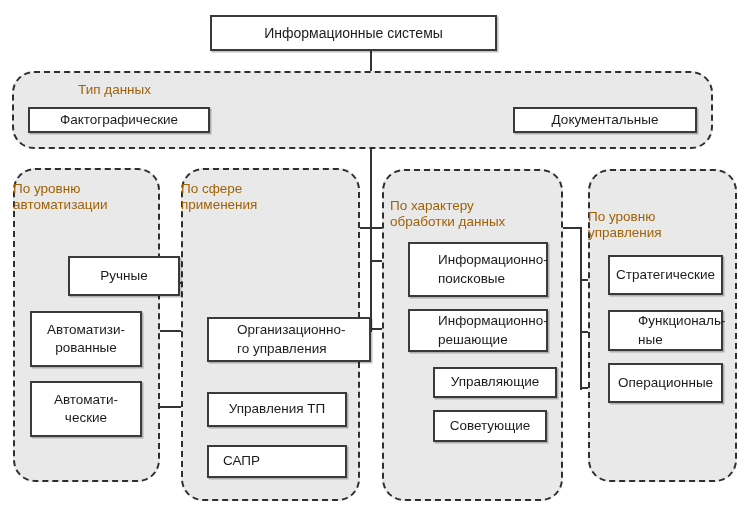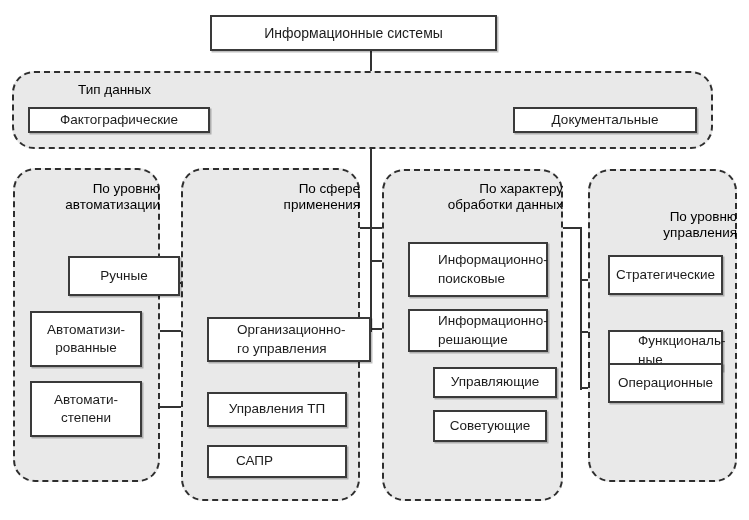--- a/index.html
+++ b/index.html
@@ -6,22 +6,22 @@
   .canvas{
     position:relative;width:749px;height:520px;background:#ffffff;
     font-family:"Liberation Sans","DejaVu Sans",sans-serif;color:#1c1c1c;
     overflow:hidden;
   }
   .group{
     position:absolute;background:#e9e9e9;border:2px dashed #2e2e2e;
     border-radius:22px;box-sizing:border-box;
   }
   .glabel{
-    position:absolute;font-size:13.5px;line-height:1.2;text-align:right;
-    white-space:pre-line;color:#000000;
+    position:absolute;font-size:13.5px;line-height:1.2;text-align:left;
+    white-space:pre-line;color:#a16207;
   }
   .node{
     position:absolute;background:#ffffff;border:2px solid #3a3a3a;
     box-sizing:border-box;display:flex;align-items:center;justify-content:center;
     font-size:13.5px;line-height:1.35;text-align:center;white-space:pre-line;
     box-shadow:1.5px 1.5px 0 rgba(0,0,0,0.25);
   }
   .node.left{justify-content:flex-start;text-align:left;padding-left:28px;}
   .node.root{font-size:14px;}
   .line{position:absolute;background:#333333;}
@@ -53,46 +53,46 @@
   <div class="group" style="left:13px;top:168px;width:147px;height:314px;"></div>
   <div class="group" style="left:181px;top:168px;width:179px;height:333px;"></div>
   <div class="group" style="left:382px;top:169px;width:181px;height:332px;"></div>
   <div class="group" style="left:588px;top:169px;width:149px;height:313px;"></div>
 
   <div class="glabel" style="left:78px;top:82px;">Тип данных</div>
   <div class="glabel" style="left:13px;top:181px;width:147px;">По уровню
 автоматизации</div>
   <div class="glabel" style="left:181px;top:181px;width:179px;">По сфере
 применения</div>
-  <div class="glabel" style="left:382px;top:181px;width:181px;">По характеру
+  <div class="glabel" style="left:382px;top:198px;width:181px;padding-left:8px;">По характеру
 обработки данных</div>
   <div class="glabel" style="left:588px;top:181px;width:149px;margin-top:28px;">По уровню
 управления</div>
 
   <div class="node root" style="left:210px;top:15px;width:287px;height:36px;">Информационные системы</div>
 
   <div class="node" style="left:28px;top:107px;width:182px;height:26px;">Фактографические</div>
   <div class="node" style="left:513px;top:107px;width:184px;height:26px;">Документальные</div>
 
   <div class="node" style="left:30px;top:256px;width:112px;height:40px;margin-left:38px;">Ручные</div>
   <div class="node" style="left:30px;top:311px;width:112px;height:56px;">Автоматизи-
 рованные</div>
   <div class="node" style="left:30px;top:381px;width:112px;height:56px;">Автомати-
-степени</div>
+ческие</div>
 
   <div class="node left" style="left:207px;top:317px;width:164px;height:45px;">Организационно-
 го управления</div>
   <div class="node" style="left:207px;top:392px;width:140px;height:35px;">Управления ТП</div>
-  <div class="node left" style="left:207px;top:445px;width:140px;height:33px;padding-left:27px;">САПР</div>
+  <div class="node left" style="left:207px;top:445px;width:140px;height:33px;padding-left:14px;">САПР</div>
 
   <div class="node left" style="left:408px;top:242px;width:140px;height:55px;">Информационно-
 поисковые</div>
   <div class="node left" style="left:408px;top:309px;width:140px;height:43px;">Информационно-
 решающие</div>
   <div class="node" style="left:433px;top:367px;width:124px;height:31px;">Управляющие</div>
   <div class="node" style="left:433px;top:410px;width:114px;height:32px;">Советующие</div>
 
   <div class="node" style="left:608px;top:255px;width:115px;height:40px;">Стратегические</div>
-  <div class="node left" style="left:608px;top:310px;width:115px;height:41px;margin-top:20px;">Функциональ-
+  <div class="node left" style="left:608px;top:310px;width:115px;height:41px;">Функциональ-
 ные</div>
   <div class="node" style="left:608px;top:363px;width:115px;height:40px;">Операционные</div>
 
 </div>
 
 </body></html>

